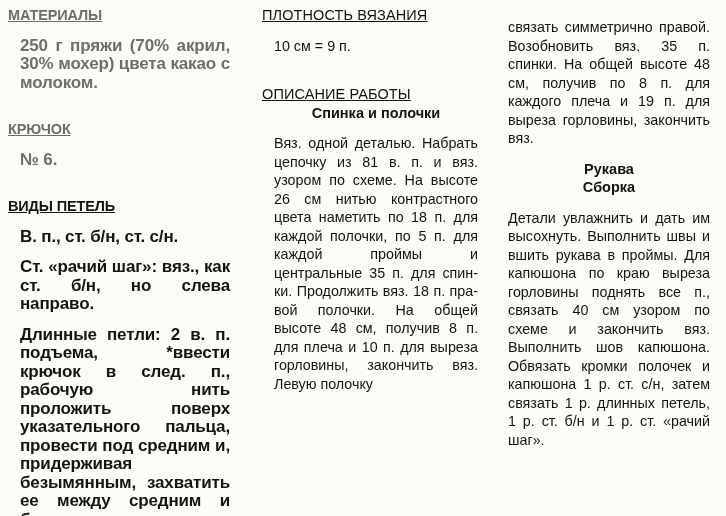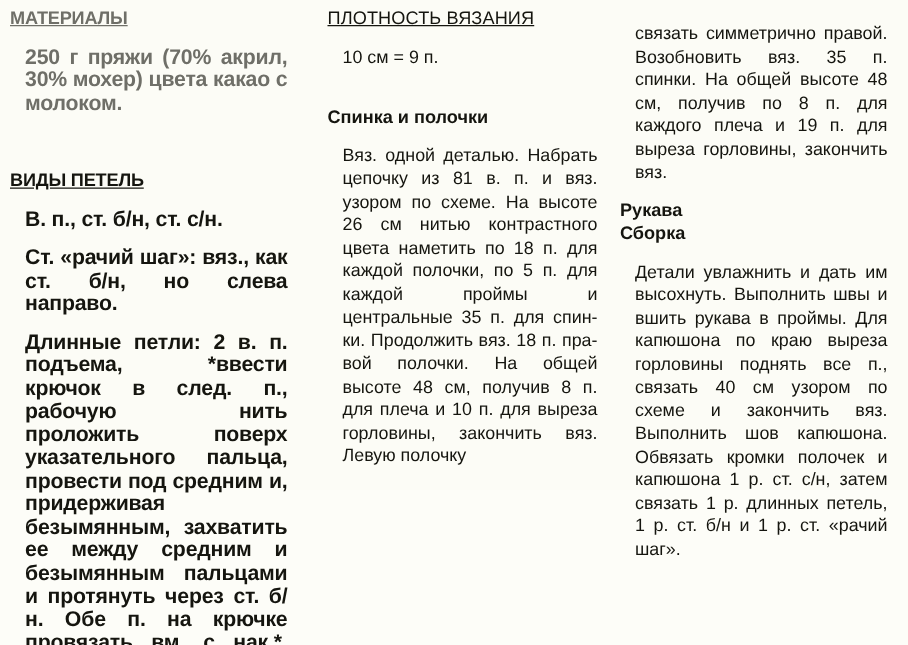--- a/index.html
+++ b/index.html
@@ -41,20 +41,21 @@
     letter-spacing: 0.1px;
     text-decoration: underline;
     text-underline-offset: 1px;
     white-space: nowrap;
   }
   .h-sub {
     font-size: 14.5px;
     font-weight: bold;
     line-height: 18.5px;
     white-space: nowrap;
+    text-align: center;
   }
 
   
   .p {
     font-size: 14.3px;
     line-height: 18.5px;
     text-align: justify;
     text-justify: inter-word;
     margin: 12px;
     hyphens: manual;
@@ -87,20 +88,24 @@
 
   <div class="column" id="col-left">
 
     <div class="sec faded">
       <div class="h-main">МАТЕРИАЛЫ</div>
       <div class="p lastline-left">250 г пряжи (70% акрил, 30% мо­хер) цвета какао с молоком.</div>
     </div>
 
     <div class="gap-md"></div>
 
+    <div class="sec faded">
+      <div class="h-main">КРЮЧОК</div>
+      <div class="p lastline-left">№ 6.</div>
+    </div>
 
     <div class="gap-md"></div>
 
     <div class="sec ink">
       <div class="h-main">ВИДЫ ПЕТЕЛЬ</div>
       <div class="p lastline-left">В. п., ст. б/н, ст. с/н.</div>
       <div class="p lastline-left">Ст. «рачий шаг»: вяз., как ст. б/н, но слева направо.</div>
       <div class="p lastline-left">Длинные петли: 2 в. п. подъе­ма, *ввести крючок в след. п., рабочую нить проложить поверх указательного пальца, прове­сти под средним и, придержи­вая безымянным, захватить ее между средним и безымянным пальцами и протянуть через ст. б/н. Обе п. на крючке провя­зать вм. с нак.*, повт. от * до * из каждого ст. б/н нижнего р.</div>
       <div class="p lastline-left">Фантазийный наме: по схеме.</div>
     </div>
@@ -110,20 +115,21 @@
   <div class="column" id="col-mid">
 
     <div class="sec ink">
       <div class="h-main">ПЛОТНОСТЬ ВЯЗАНИЯ</div>
       <div class="p lastline-left">10 см = 9 п.</div>
     </div>
 
     <div class="gap-lg"></div>
 
     <div class="sec ink">
+      <div class="h-main">ОПИСАНИЕ РАБОТЫ</div>
       <div class="h-sub">Спинка и полочки</div>
       <div class="p">Вяз. одной деталью. Набрать цепочку из 81 в. п. и вяз. узором по схеме. На высоте 26 см ни­тью контрастного цвета наме­тить по 18 п. для каждой полоч­ки, по 5 п. для каждой проймы и центральные 35 п. для спин­ки. Продолжить вяз. 18 п. пра­вой полочки. На общей высоте 48 см, получив 8 п. для плеча и 10 п. для выреза горловины, закончить вяз. Левую полочку</div>
     </div>
 
   </div>
 
   <div class="column" id="col-right">
 
     <div class="sec ink">
       <div class="p">связать симметрично правой. Возобновить вяз. 35 п. спинки. На общей высоте 48 см, полу­чив по 8 п. для каждого плеча и 19 п. для выреза горловины, закончить вяз.</div>

